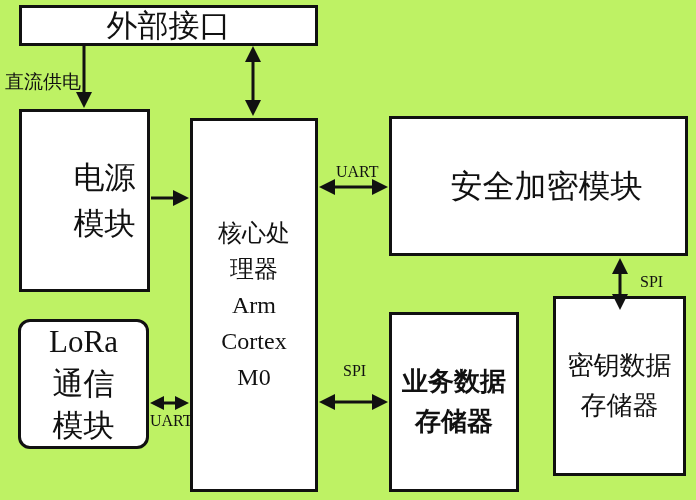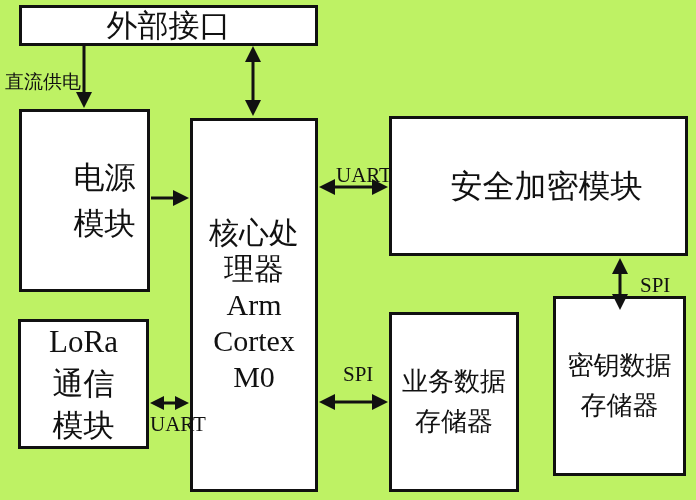--- a/index.html
+++ b/index.html
@@ -32,27 +32,27 @@
     font-family:Liberation Serif, serif;
   }
   .arrow-layer{
     position:absolute;
     left:0;top:0;width:696px;height:500px;
     pointer-events:none;
   }
   
   .b-external .box-label{font-size:31px;line-height:38px;}
   .b-power    .box-label{font-size:31px;line-height:46px;}
-  .b-core     .box-label{font-size:30px;line-height:36px;}
+  .b-core     .box-label{font-size:24px;line-height:36px;}
   .b-security .box-label{font-size:32px;line-height:38px;}
   .b-lora     .box-label{font-size:31px;line-height:42px;}
   .b-storage  .box-label{font-size:26px;line-height:40px;}
   .lbl-big{font-size:19px;}
   .lbl-mid{font-size:18px;}
-  .lbl-sm{font-size:21px;}
+  .lbl-sm{font-size:16px;}
 </style>
 </head>
 <body>
 
 <div class="canvas">
 
   <div class="box b-external" style="left:19px;top:5px;width:299px;height:41px;">
     <span class="box-label">外部接口</span>
   </div>
 
@@ -66,27 +66,27 @@
 理器
 Arm
 Cortex
 M0</span>
   </div>
 
   <div class="box b-security" style="left:389px;top:116px;width:299px;height:140px;padding-left:16px;">
     <span class="box-label">安全加密模块</span>
   </div>
 
-  <div class="box b-lora" style="left:18px;top:319px;width:131px;height:130px;">
+  <div class="box b-lora" style="left:18px;top:319px;width:131px;height:130px;border-radius:12px;">
     <span class="box-label">LoRa
 通信
 模块</span>
   </div>
 
-  <div class="box b-storage" style="left:389px;top:312px;width:130px;height:180px;">
+  <div class="box b-storage" style="left:389px;top:312px;width:130px;height:180px;font-weight:bold;">
     <span class="box-label">业务数据
 存储器</span>
   </div>
 
   <div class="box b-storage" style="left:553px;top:296px;width:133px;height:180px;">
     <span class="box-label">密钥数据
 存储器</span>
   </div>
 
   <svg class="arrow-layer" viewBox="0 0 696 500" xmlns="http://www.w3.org/2000/svg">

